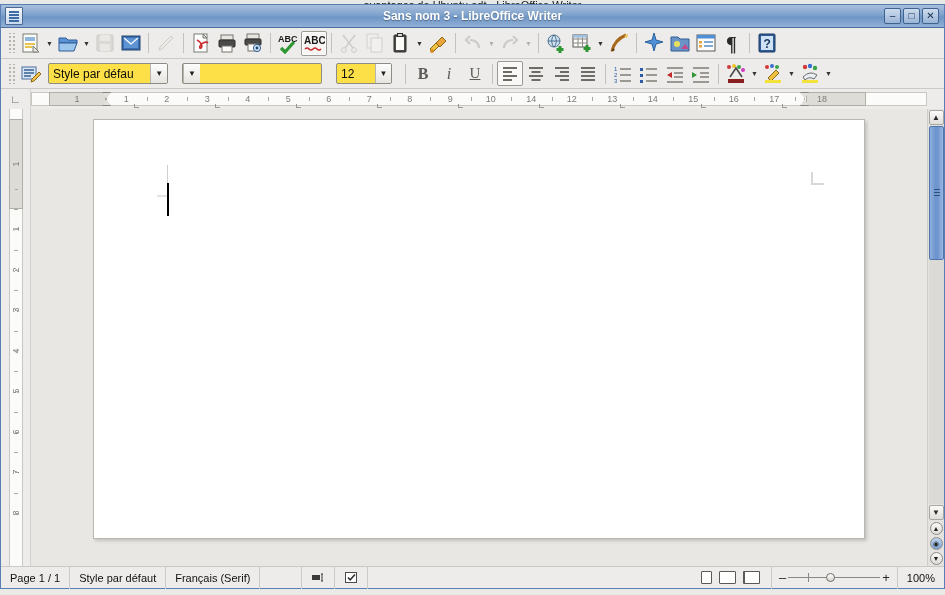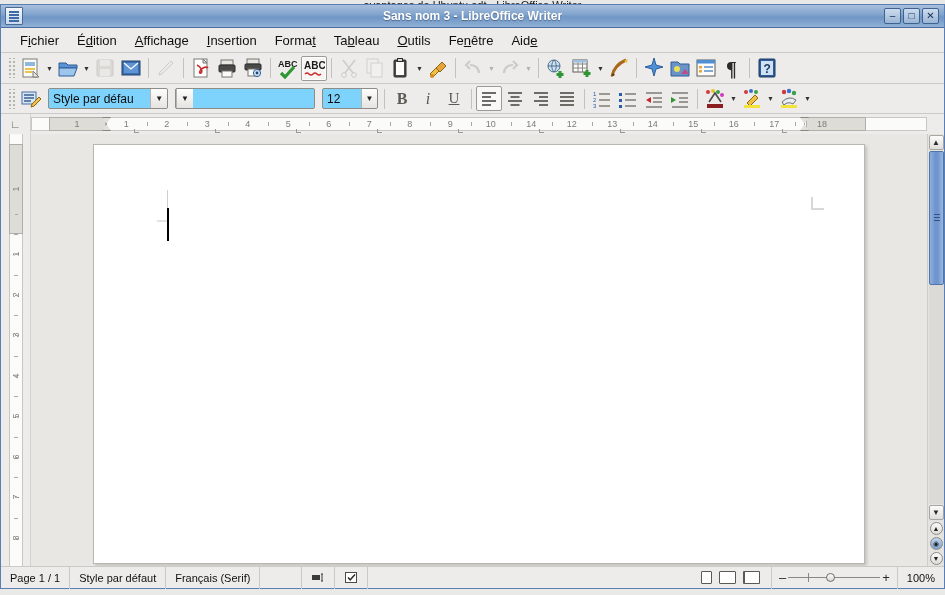--- a/index.html
+++ b/index.html
@@ -121,22 +121,22 @@
     width: 11px; height: 25px; flex: 0 0 11px;
     display: flex; align-items: center; justify-content: center;
     font-size: 7px; color: #333;
   }
   .tb-ico { width: 22px; height: 22px; display: block; }
   .dim { opacity: .32; }
 
   
   .combo {
     height: 21px; display: flex; align-items: stretch;
-    border: 1px solid #8e8c87; background: #7dd3fc; border-radius: 2px;
-    margin-right: 2px; overflow: hidden;
+    border: 1px solid #8e8c87; background: #fde047; border-radius: 2px;
+    margin-right: 9px; overflow: hidden;
   }
   .combo .val {
     display: flex; align-items: center;
     font-size: 12px; color: #0d0d0d; padding: 0 4px;
     white-space: nowrap; overflow: hidden;
   }
   .combo .drop {
     width: 17px; border-left: 1px solid #b6b4af;
     background: linear-gradient(to bottom,#fdfdfd,#e6e4e0);
     display: flex; align-items: center; justify-content: center;
@@ -324,31 +324,20 @@
   <div id="titlebar">
     <div class="title-icon"></div>
     <div id="title-text">Sans nom 3 - LibreOffice Writer</div>
     <div class="wbtns">
       <div class="wbtn">–</div>
       <div class="wbtn">□</div>
       <div class="wbtn">✕</div>
     </div>
   </div>
 
-  <div id="menubar">
-      <div class="menu-item">F<u>i</u>chier</div>
-      <div class="menu-item">É<u>d</u>ition</div>
-      <div class="menu-item"><u>A</u>ffichage</div>
-      <div class="menu-item"><u>I</u>nsertion</div>
-      <div class="menu-item">Forma<u>t</u></div>
-      <div class="menu-item">Ta<u>b</u>leau</div>
-      <div class="menu-item"><u>O</u>utils</div>
-      <div class="menu-item">Fe<u>n</u>être</div>
-      <div class="menu-item">Aid<u>e</u></div>
-    </div>
 
   <div id="toolbar-standard" class="toolbar">
     <div class="grip"></div>
   <div class="tb-btn" title="Nouveau">
         <svg viewBox="0 0 22 22" class="tb-ico">
           <rect x="3" y="2" width="14" height="18" fill="#fbfbf8" stroke="#7a7a75"></rect>
           <rect x="5" y="5" width="10" height="4" fill="#8fb8de"></rect>
           <rect x="5" y="11" width="10" height="2" fill="#e8c44a"></rect>
           <rect x="5" y="14" width="7" height="2" fill="#e8c44a"></rect>
           <path d="M13 14l6 6h-6z" fill="#e9e7e2" stroke="#7a7a75"></path>

